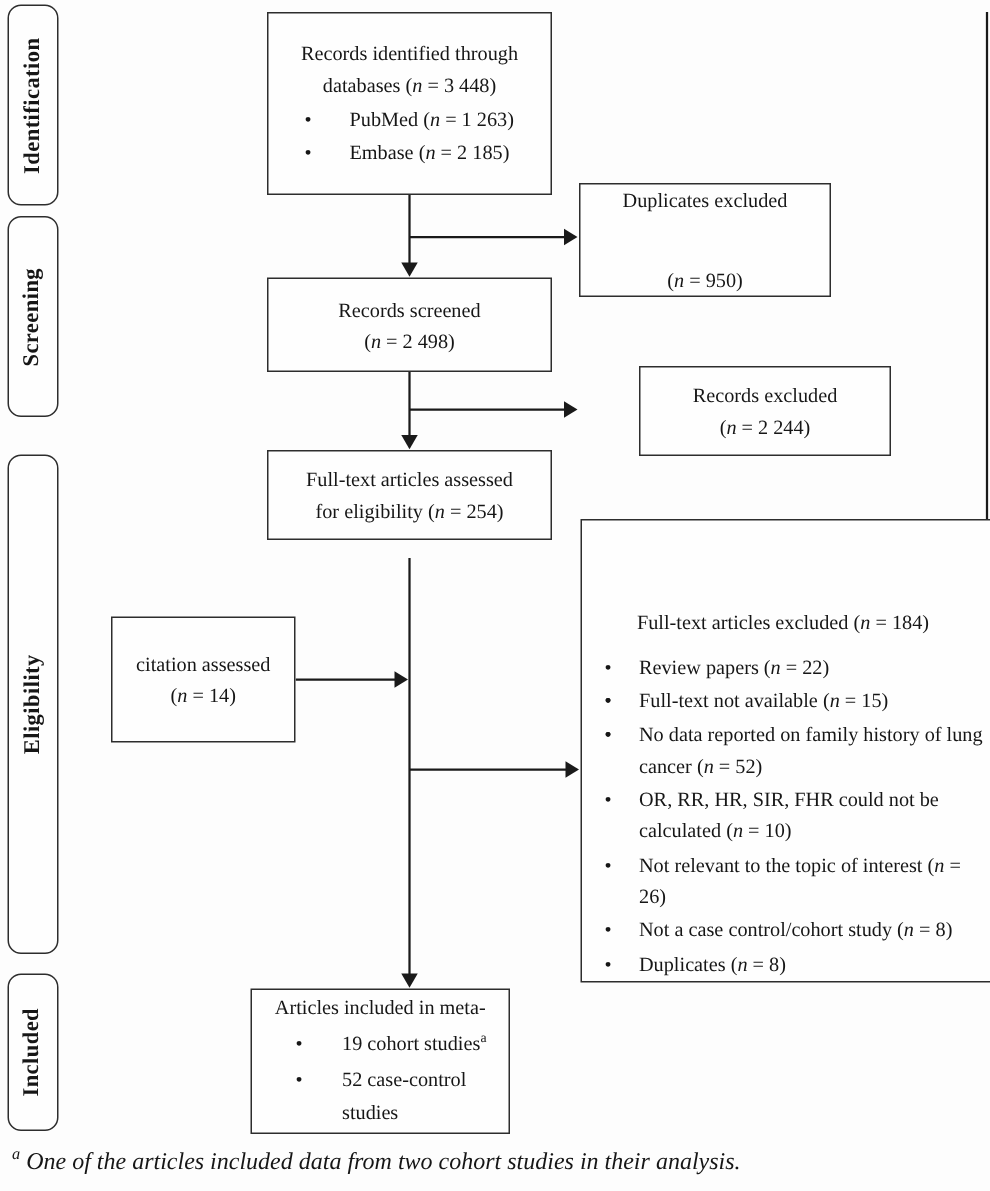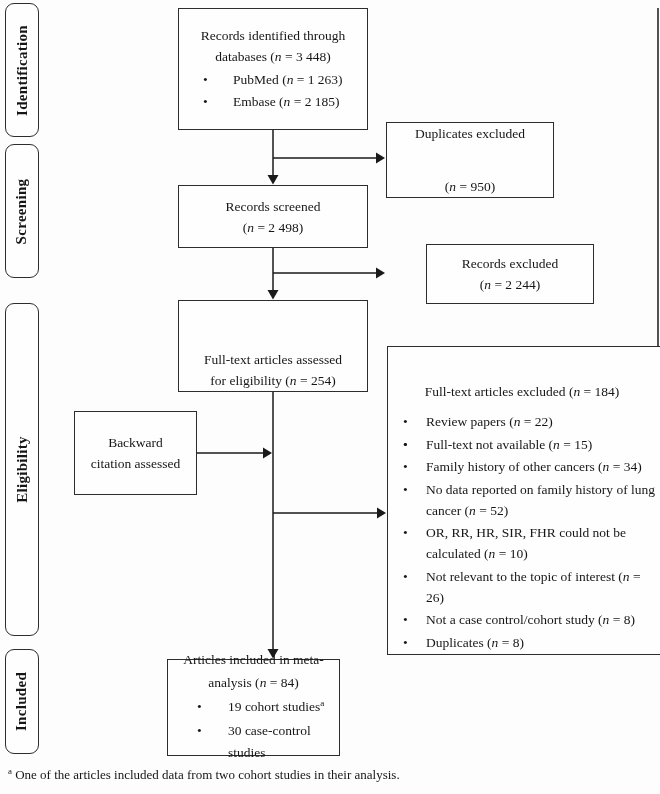--- a/index.html
+++ b/index.html
@@ -38,35 +38,35 @@
   #stage-eligibility    { top:303px; height:333px; }
   #stage-included       { top:649px; height:105px; }
 
   #box-identified   { left:178px; top:8px;   width:190px; height:122px; }
   #box-identified li { padding-left:54px; }
   #box-identified .bullet { left:24px; }
 
   #box-duplicates       { left:386px; top:122px; width:168px; height:76px;justify-content:space-between; }
   #box-screened         { left:178px; top:185px; width:190px; height:63px; }
   #box-records-excluded { left:386px; top:244px; width:168px; height:60px;margin-left:40px; }
-  #box-fulltext         { left:178px; top:300px; width:190px; height:92px;justify-content:flex-end; }
+  #box-fulltext         { left:178px; top:300px; width:190px; height:60px; }
   #box-backward         { left:74px;  top:411px; width:123px; height:84px; }
 
   #box-ft-excluded { left:387px; top:346px; width:276px; height:309px; justify-content:flex-end; padding:10px 6px 0 0; }
   #box-ft-excluded .tcenter { margin-bottom:7px; }
   #box-ft-excluded li { padding-left:38px; margin-bottom:1.5px; }
   #box-ft-excluded .bullet { left:15px; }
 
   #box-included { left:167px; top:659px; width:173px; height:97px; line-height:22.5px; }
   #box-included li { padding-left:60px; }
   #box-included .bullet { left:29px; }
 
   .footnote {
     position:absolute; left:8px; top:766px; width:630px;
-    font-size:13px; line-height:18px;
+    font-size:16px; line-height:18px;font-style:italic;
   }
 </style>
 </head>
 <body>
 
 <div class="canvas">
 
   <svg class="arrows" viewBox="0 0 660 794">
     <g stroke="#1a1a1a" stroke-width="1.5" fill="none">
       <line x1="273" y1="130" x2="273" y2="176"></line>
@@ -131,49 +131,48 @@
     <div class="tcenter">Records excluded</div>
     <div class="tcenter">(<i>n</i> = 2 244)</div>
   </div>
 
   <div class="box" id="box-fulltext">
     <div class="tcenter">Full-text articles assessed</div>
     <div class="tcenter">for eligibility (<i>n</i> = 254)</div>
   </div>
 
   <div class="box" id="box-backward">
-    <div class="tcenter">Backward</div>
     <div class="tcenter">citation assessed</div>
+    <div class="tcenter">(<i>n</i> = 14)</div>
   </div>
 
   <div class="box" id="box-ft-excluded">
     <div class="tcenter">Full-text articles excluded (<i>n</i> = 184)</div>
     <ul class="blist">
       <li><span class="bullet">•</span><span>Review papers (<i>n</i> = 22)</span></li>
       <li><span class="bullet">•</span></li>
       <li><span class="bullet">•</span><span>Full-text not available (<i>n</i> = 15)</span></li>
-      <li><span class="bullet">•</span><span>Family history of other cancers (<i>n</i> = 34)</span></li>
+      <li><span class="bullet">•</span></li>
       <li><span class="bullet">•</span><span>No data reported on family history of lung cancer (<i>n</i> = 52)</span></li>
       <li><span class="bullet">•</span><span>OR, RR, HR, SIR, FHR could not be calculated (<i>n</i> = 10)</span></li>
       <li><span class="bullet">•</span><span>Not relevant to the topic of interest (<i>n</i> = 26)</span></li>
       <li><span class="bullet">•</span><span>Not a case control/cohort study (<i>n</i> = 8)</span></li>
       <li><span class="bullet">•</span><span>Duplicates (<i>n</i> = 8)</span></li>
     </ul>
   </div>
 
   <div class="box" id="box-included">
     <div class="tcenter">Articles included in meta-</div>
-    <div class="tcenter">analysis (<i>n</i> = 84)</div>
     <ul class="blist">
       <li>
         <span class="bullet">•</span>
         <span>19 cohort studies<sup>a</sup></span>
       </li>
       <li>
         <span class="bullet">•</span>
-        <span>30 case-control studies</span>
+        <span>52 case-control studies</span>
       </li>
     </ul>
   </div>
 
   <div class="footnote"><sup>a</sup> One of the articles included data from two cohort studies in their analysis.</div>
 
 </div>
 
 </body></html>

